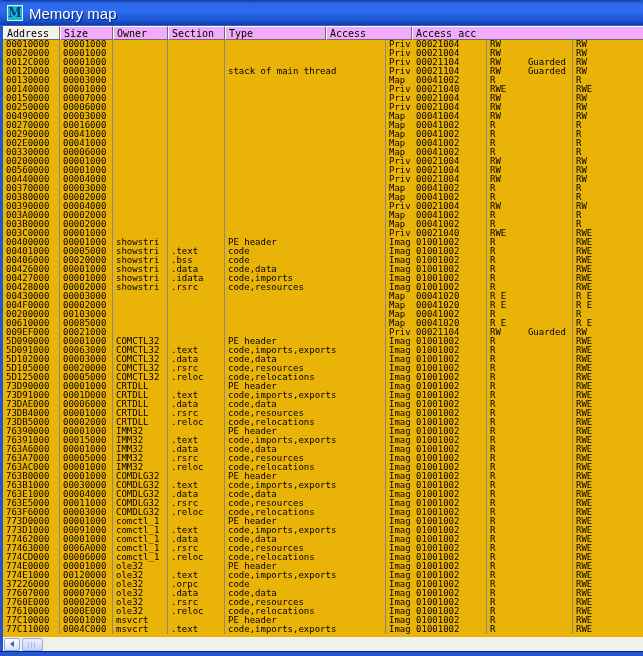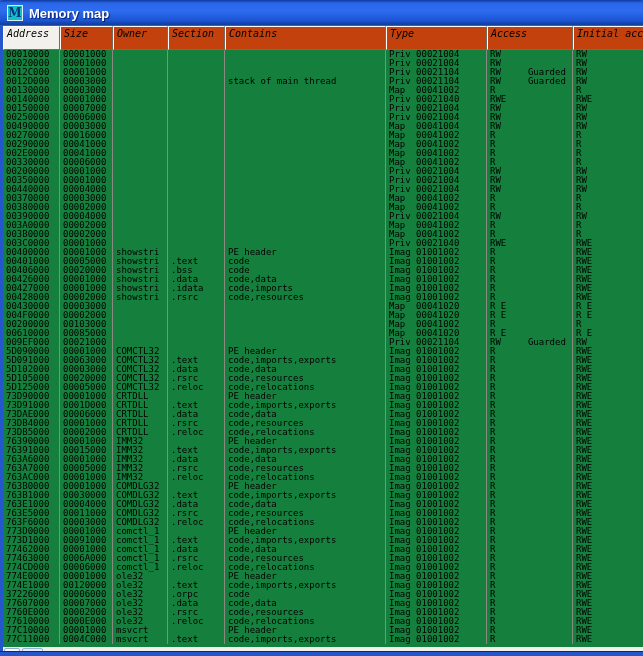--- a/index.html
+++ b/index.html
@@ -12,37 +12,37 @@
     height:26px;display:flex;align-items:center;padding-left:7px;gap:6px;
     background:linear-gradient(180deg,#0e3a9e 0%,#2a66e8 12%,#2e6cf0 40%,#1c55d4 78%,#123f9e 94%,#2e6cf0 100%);
     border-radius:4px 4px 0 0;
   }
   .win-icon{
     width:16px;height:16px;background:#12BFC7;border:1px solid #D8EEF0;
     color:#0A2E7C;font-family:"DejaVu Serif",serif;font-weight:bold;font-size:12px;
     line-height:15px;text-align:center;box-sizing:border-box;flex:0 0 auto;
   }
   .title-text{
-    color:#FFFFFF;font-family:"Liberation Sans",sans-serif;font-weight:bold;
-    font-size:13px;text-shadow:1px 1px 1px rgba(0,20,90,.85);white-space:nowrap;
+    color:#FFFFFF;font-family:"Liberation Sans",sans-serif;font-weight:normal;
+    font-size:15px;text-shadow:1px 1px 1px rgba(0,20,90,.85);white-space:nowrap;
   }
   .client{
     position:absolute;left:0;top:26px;right:0;bottom:5px;
     border-left:3px solid #2456CC;background:#FBF7E6;
     display:flex;flex-direction:column;overflow:hidden;
   }
-  .header{display:flex;height:24px;background:#c2410c;flex:0 0 auto;font-style:italic;}
+  .header{display:flex;height:14px;background:#f0abfc;flex:0 0 auto;}
   .hcell{
     box-sizing:border-box;font-size:10px;line-height:11px;padding:1px 0 0 3px;
     white-space:pre;overflow:hidden;color:#000;
     border-top:1px solid #FDFDFB;border-left:1px solid #FDFDFB;
     border-right:1px solid #6F6D66;border-bottom:1px solid #6F6D66;
   }
   .hcell.sorted{background:#F2F1EC;}
-  .rows{height:597px;overflow:hidden;background:#15803d;flex:0 0 auto;}
+  .rows{height:597px;overflow:hidden;background:#eab308;flex:0 0 auto;}
   .row{display:flex;height:9px;}
   .cell{
     box-sizing:border-box;font-size:9px;line-height:9px;white-space:pre;
     overflow:hidden;padding-left:3px;color:#000;border-right:1px solid #8B897F;
   }
   .c0{width:57px;flex:0 0 auto;}
   .c1{width:53px;flex:0 0 auto;}
   .c2{width:55px;flex:0 0 auto;}
   .c3{width:57px;flex:0 0 auto;}
   .c4{width:161px;flex:0 0 auto;}
@@ -85,24 +85,23 @@
     <span class="title-text">Memory map</span>
   </div>
 
   <div class="client">
 
     <div class="header">
       <div class="hcell c0 sorted">Address</div>
       <div class="hcell c1">Size</div>
       <div class="hcell c2">Owner</div>
       <div class="hcell c3">Section</div>
-      <div class="hcell c4">Contains</div>
       <div class="hcell c5">Type</div>
       <div class="hcell c6">Access</div>
-      <div class="hcell c7">Initial acc</div>
+      <div class="hcell c7">Access acc</div>
     </div>
 
     <div class="rows">
         <div class="row">
           <div class="cell c0">00010000</div>
           <div class="cell c1">00001000</div>
           <div class="cell c2"></div>
           <div class="cell c3"></div>
           <div class="cell c4"></div>
           <div class="cell c5">Priv 00021004</div>
@@ -233,21 +232,21 @@
           <div class="cell c0">00200000</div>
           <div class="cell c1">00001000</div>
           <div class="cell c2"></div>
           <div class="cell c3"></div>
           <div class="cell c4"></div>
           <div class="cell c5">Priv 00021004</div>
           <div class="cell c6">RW</div>
           <div class="cell c7">RW</div>
         </div>
         <div class="row">
-          <div class="cell c0">00350000</div>
+          <div class="cell c0">00560000</div>
           <div class="cell c1">00001000</div>
           <div class="cell c2"></div>
           <div class="cell c3"></div>
           <div class="cell c4"></div>
           <div class="cell c5">Priv 00021004</div>
           <div class="cell c6">RW</div>
           <div class="cell c7">RW</div>
         </div>
         <div class="row">
           <div class="cell c0">00440000</div>

